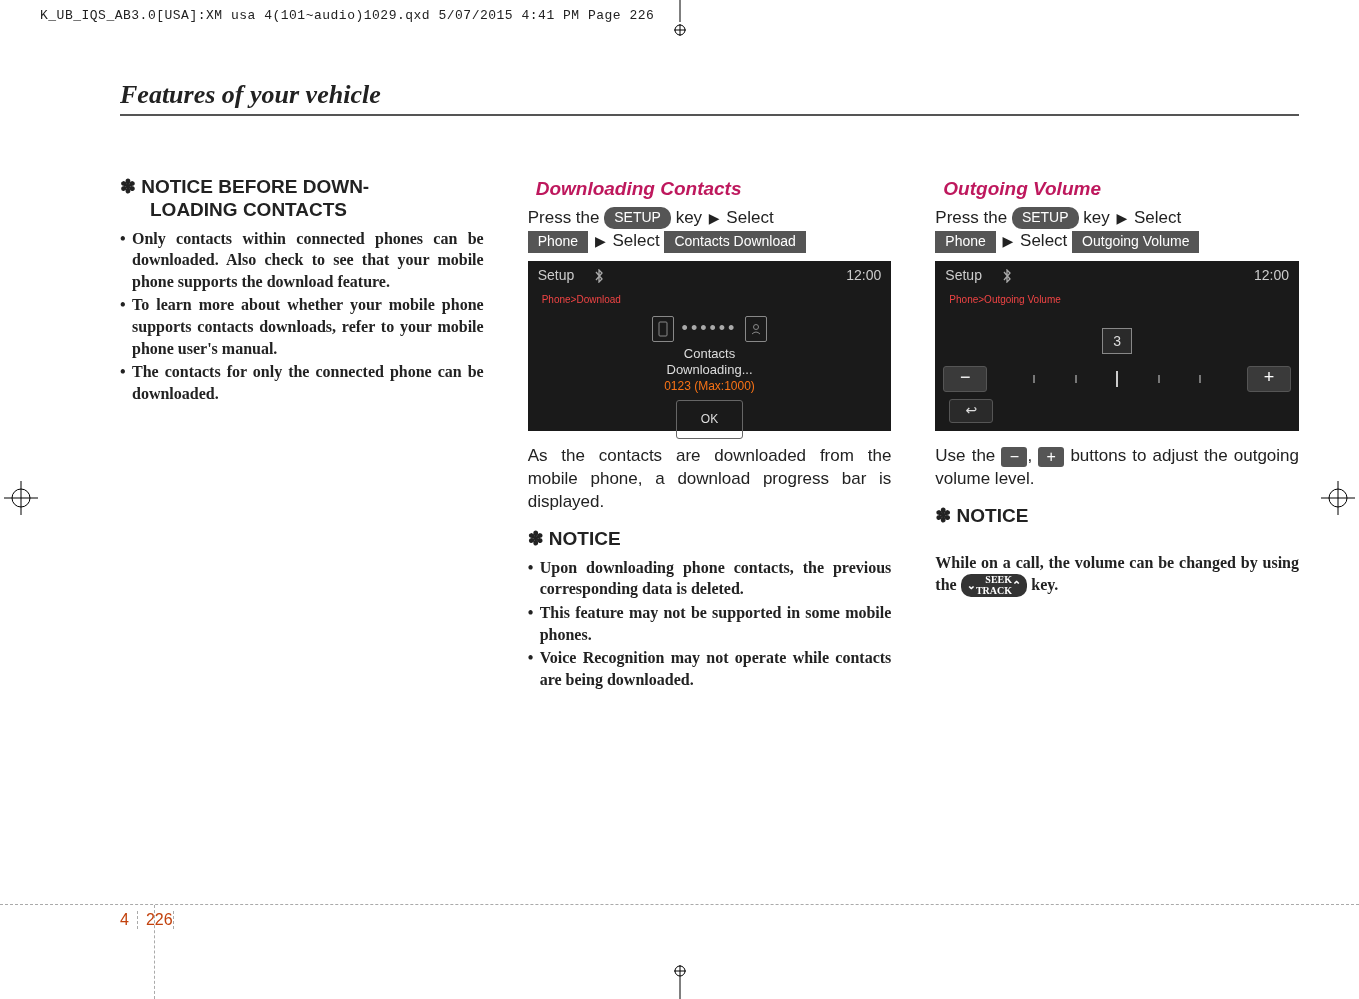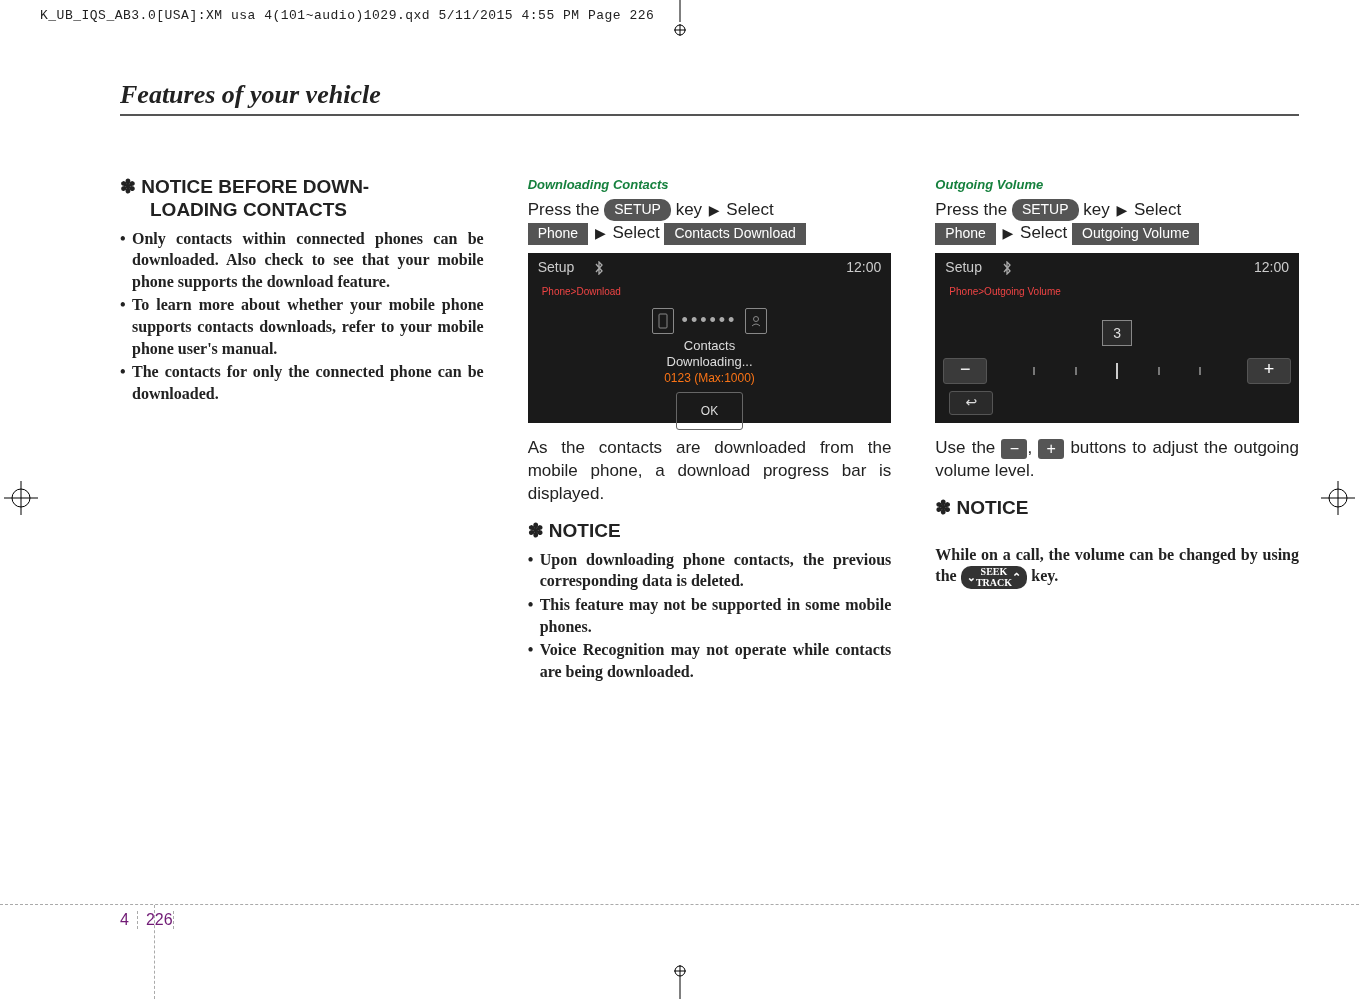--- a/index.html
+++ b/index.html
@@ -91,23 +91,23 @@
   .bullets li::before {
     content: "•";
     position: absolute;
     left: 0;
     top: 0;
   }
   .sub-head {
     font-family: Arial, Helvetica, sans-serif;
     font-style: italic;
     font-weight: bold;
-    font-size: 13px;
-    margin: 0 0 4px 0;
-    color: #15803d;
+    font-size: 19px;
+    margin: 0 0 4px 8px;
+    color: #be185d;
   }
   .instr {
     font-family: Arial, Helvetica, sans-serif;
     font-size: 17px;
     line-height: 1.4;
     text-align: justify;
     margin-bottom: 8px;
   }
   .key-pill {
     display: inline-block;
@@ -285,28 +285,28 @@
     align-items: center;
     justify-content: center;
     background: #333;
     color: #fff;
     border-radius: 10px;
     padding: 1px 6px;
     font-size: 10px;
     vertical-align: middle;
     line-height: 1.05;
   }
-  .seek-key .stack { display: flex; flex-direction: column; align-items: center; }
+  .seek-key .stack { display: flex; flex-direction: column; align-items: flex-end; }
   .page-num {
     position: absolute;
     bottom: 0;
     left: 0;
     font-family: Arial, sans-serif;
     font-size: 16px;
-    color: #701a75;
+    color: #c2410c;
     border-right: 1px dashed #aaa;
     padding-right: 0;
   }
   .page-num .chap {
     display: inline-block;
     padding-right: 8px;
     border-right: 1px dashed #aaa;
   }
   .page-num .pg {
     display: inline-block;
@@ -323,21 +323,21 @@
     position: absolute;
     left: 154px;
     bottom: 0;
     height: 94px;
     border-left: 1px dashed #aaa;
   }
 </style>
 </head>
 <body>
 
-<div class="file-header">K_UB_IQS_AB3.0[USA]:XM usa 4(101~audio)1029.qxd  5/11/2015  4:55 PM  Page 226</div>
+<div class="file-header">K_UB_IQS_AB3.0[USA]:XM usa 4(101~audio)1029.qxd  5/07/2015  4:41 PM  Page 226</div>
 
 <div class="crop-mark crop-top">
   <svg width="40" height="36">
       <line x1="20" y1="0" x2="20" y2="22" stroke="#000" stroke-width="1"></line>
       <circle cx="20" cy="30" r="5" fill="none" stroke="#000" stroke-width="1"></circle>
       <line x1="14" y1="30" x2="26" y2="30" stroke="#000" stroke-width="1"></line>
       <line x1="20" y1="24" x2="20" y2="36" stroke="#000" stroke-width="1"></line>
     </svg>
 </div>
 <div class="crop-mark crop-bottom">

